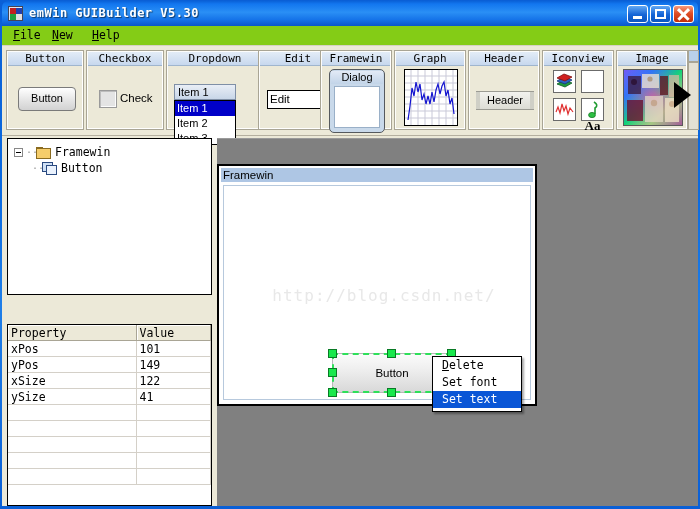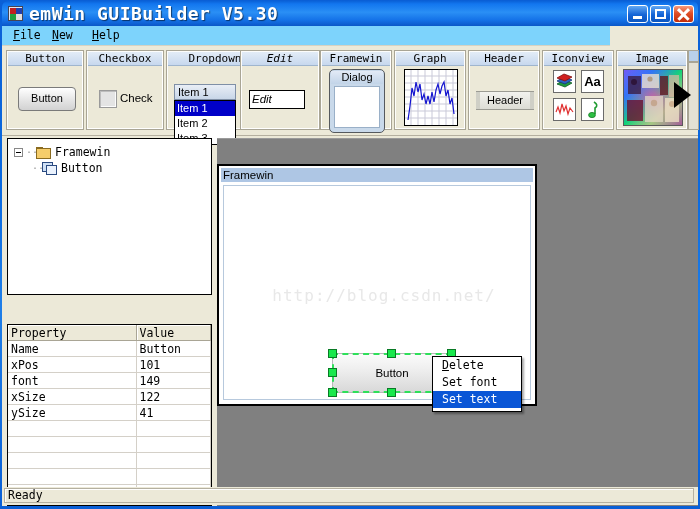--- a/index.html
+++ b/index.html
@@ -21,21 +21,21 @@
     border-top-left-radius:6px;border-top-right-radius:6px;
   }
   #title-icon{
     position:absolute;left:6px;top:5px;width:15px;height:15px;
     background:#dfe7f3;border:1px solid #445;box-sizing:border-box;
     overflow:hidden;
   }
   #title-icon .q{position:absolute;width:6px;height:6px;}
   #title-text{
     position:absolute;left:27px;top:4px;height:18px;line-height:17px;
-    color:#ffffff;font-weight:bold;font-size:18px;letter-spacing:0.5px;
+    color:#ffffff;font-weight:bold;font-size:12px;letter-spacing:0.5px;
     text-shadow:1px 1px 1px rgba(0,0,0,.55);
     font-family:"DejaVu Sans Mono","Liberation Mono",monospace;
     white-space:nowrap;
   }
   .winbtn{
     position:absolute;top:4px;width:21px;height:18px;
     border:1px solid #ffffff;border-radius:3px;box-sizing:border-box;
     cursor:pointer;
   }
   #btn-min{left:625px;background:linear-gradient(180deg,#62a8f3,#1464d6 55%,#0d57c0);}
@@ -47,22 +47,22 @@
   #btn-close .g1{transform:rotate(45deg);}
   #btn-close .g2{transform:rotate(-45deg);}
 
   
   #client{
     position:absolute;left:2px;top:26px;width:696px;height:480px;
     background:#ece9d8;box-sizing:border-box;
   }
   
   #menubar{
-    position:absolute;left:0;top:0;width:608px;height:19px;
-    background:#7dd3fc;
+    position:absolute;left:0;top:0;width:696px;height:19px;
+    background:#84cc16;
     border-bottom:1px solid #d6d2c2;
   }
   .menuitem{
     position:absolute;top:2px;height:15px;line-height:15px;
     padding:0 6px;color:#000;font-size:11.5px;cursor:pointer;
     font-family:"DejaVu Sans Mono","Liberation Mono",monospace;
   }
   .menuitem u{text-decoration:underline;}
   #mi-file{left:5px;}
   #mi-new{left:44px;}
@@ -86,21 +86,21 @@
     text-align:center;font-size:11px;color:#000;
     background:linear-gradient(180deg,#e3ecf7,#c7d8ee);
     border-bottom:1px solid #9fb5ce;
     font-family:"DejaVu Sans Mono","Liberation Mono",monospace;
   }
   .tbody{position:absolute;left:1px;top:15px;right:1px;bottom:1px;}
 
   #g-button{left:4px;width:78px;}
   #g-check{left:84px;width:78px;}
   #g-drop{left:164px;width:98px;}
-  #g-edit{left:238px;width:80px;font-style:italic;}
+  #g-edit{left:256px;width:80px;}
   #g-frame{left:318px;width:72px;}
   #g-graph{left:392px;width:72px;}
   #g-header{left:466px;width:72px;}
   #g-icon{left:540px;width:72px;}
   #g-image{left:614px;width:72px;}
 
   
   .s-button{
     position:absolute;left:10px;top:21px;width:56px;height:22px;
     border:1px solid #7a7a7a;border-radius:4px;
@@ -415,21 +415,21 @@
         <div class="cap">Iconview</div>
         <div class="tbody">
           <div class="s-iconbox" id="ic1">
             <svg width="21" height="21" viewBox="0 0 21 21">
               <path d="M3 13 L10 9 L18 12 L11 16 Z" fill="#1d9b3c" stroke="#0c5a22" stroke-width="0.8"></path>
               <path d="M3 10 L10 6 L18 9 L11 13 Z" fill="#2b62c4" stroke="#14357a" stroke-width="0.8"></path>
               <path d="M3 7 L10 3 L18 6 L11 10 Z" fill="#d02020" stroke="#801010" stroke-width="0.8"></path>
             </svg>
           </div>
           <div class="s-iconbox" id="ic2">
-            <div style="width:100%;height:100%;display:flex;align-items:center;justify-content:center;font-family:Liberation Sans, sans-serif;font-size:13px;font-weight:bold;color:#000;">Aa</div>
+            <div style="width:100%;height:100%;display:flex;align-items:center;justify-content:center;font-family:Liberation Serif, serif;font-size:13px;font-weight:bold;color:#000;margin-top:44px;">Aa</div>
           </div>
           <div class="s-iconbox" id="ic3">
             <svg width="21" height="21" viewBox="0 0 21 21">
               <polyline fill="none" stroke="#e03030" stroke-width="1.2" points="2,13 4,8 6,14 8,5 10,12 12,7 14,15 16,9 19,13"></polyline>
             </svg>
           </div>
           <div class="s-iconbox" id="ic4">
             <svg width="21" height="21" viewBox="0 0 21 21">
               <path d="M12 3 C15 5 16 7 13 9 L13 15" fill="none" stroke="#1f9b30" stroke-width="1.6"></path>
               <ellipse cx="10" cy="16" rx="3.4" ry="2.6" fill="#2cc043" stroke="#157a22" stroke-width="0.8"></ellipse>
@@ -495,29 +495,25 @@
             <col>
           </colgroup>
         <thead>
           <tr>
             <th>Property</th>
             <th>Value</th>
           </tr>
         </thead>
         <tbody>
           <tr>
-              <td>Name</td>
-              <td>Button</td>
-            </tr>
-          <tr>
               <td>xPos</td>
               <td>101</td>
             </tr>
           <tr>
-              <td>font</td>
+              <td>yPos</td>
               <td>149</td>
             </tr>
           <tr>
               <td>xSize</td>
               <td>122</td>
             </tr>
           <tr>
               <td>ySize</td>
               <td>41</td>
             </tr>
@@ -570,17 +566,14 @@
 
       <div id="ctxmenu">
         <div class="ctxitem"><u>D</u><span>elete</span></div>
         <div class="ctxitem">Set font</div>
         <div class="ctxitem hl">Set text</div>
       </div>
     </div>
 
   </div>
 
-  <div id="statusbar">
-    <div id="status-pane">Ready</div>
-  </div>
 
 </div>
 
 </body></html>

